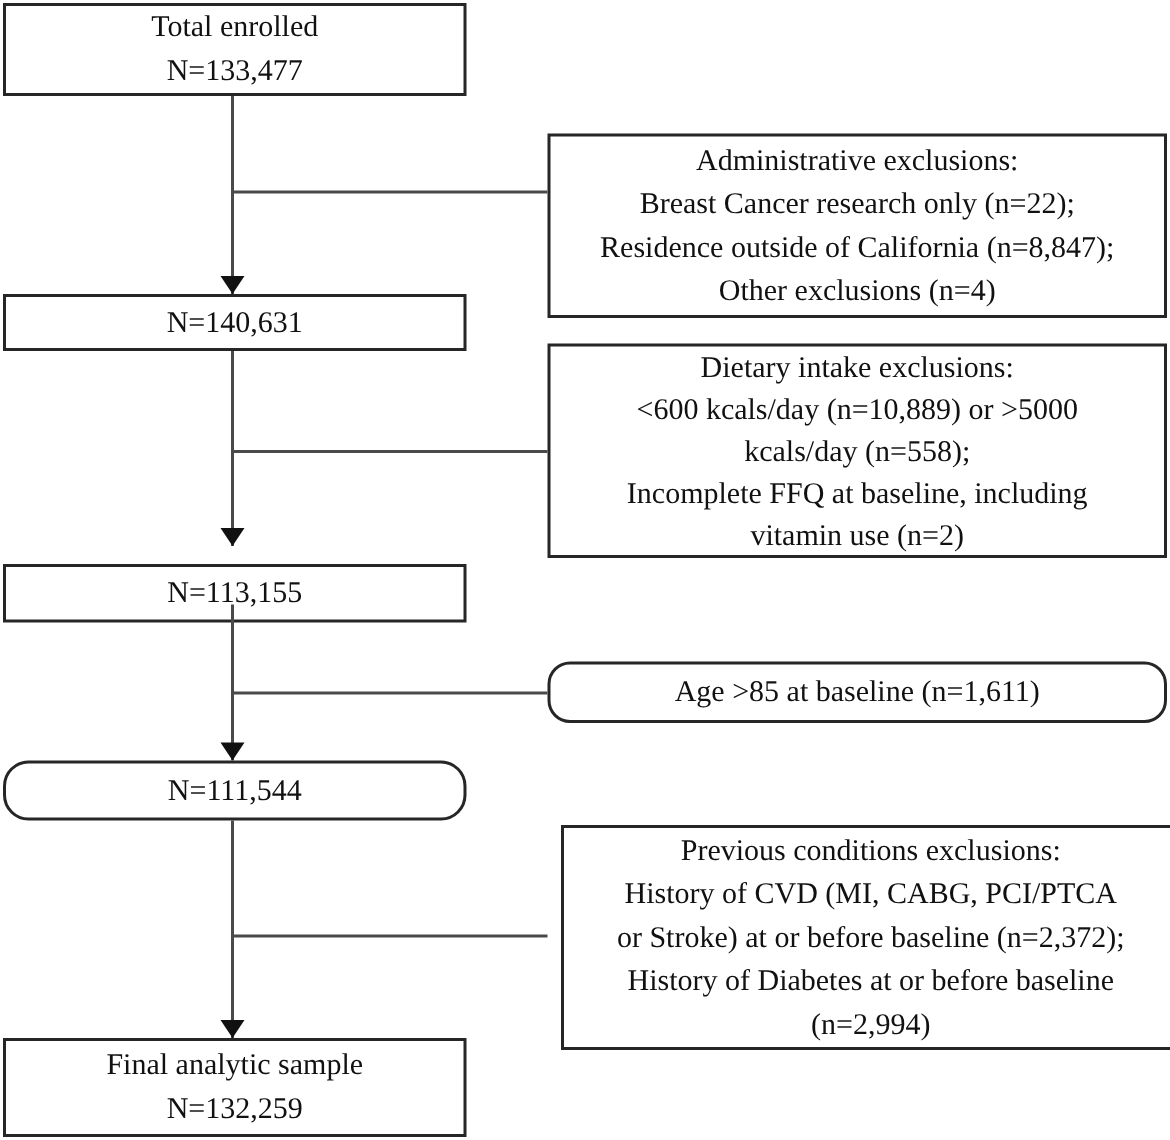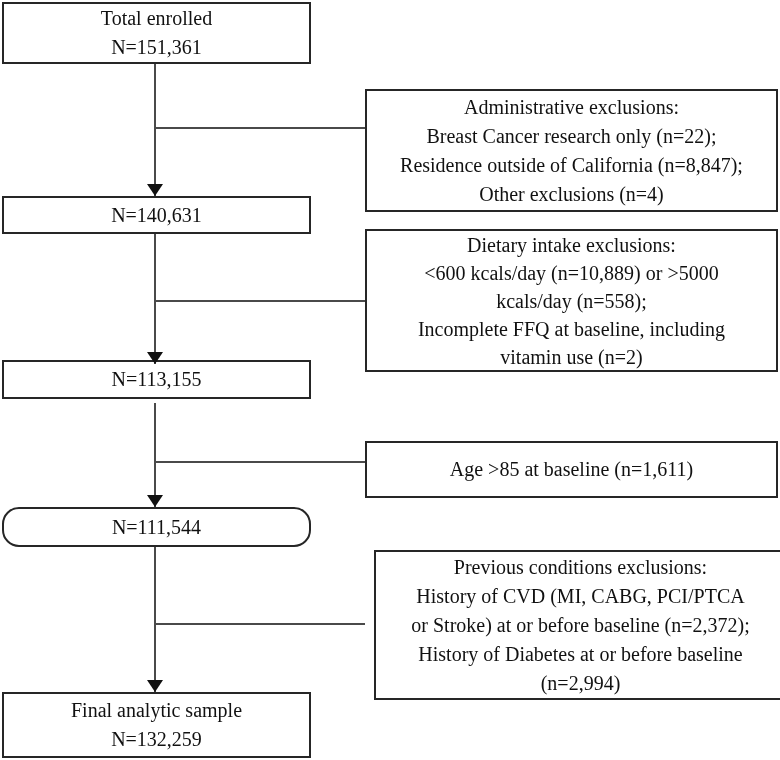--- a/index.html
+++ b/index.html
@@ -26,27 +26,27 @@
     justify-content: center;
     text-align: center;
     white-space: pre-line;
     font-size: 20px;
     line-height: 29px;
     padding: 0 6px;
   }
   
   #fb0 { left: 2px;   top: 2px;   width: 309px; height: 62px; }
   #fb1 { left: 2px;   top: 196px; width: 309px; height: 38px; }
-  #fb2 { left: 2px;   top: 360px; width: 309px; height: 39px; }
+  #fb2 { left: 2px;   top: 376px; width: 309px; height: 39px; }
   #fb3 { left: 2px;   top: 507px; width: 309px; height: 40px; border-radius: 17px; }
   #fb4 { left: 2px;   top: 692px; width: 309px; height: 66px; }
   
   #xb0 { left: 365px; top: 66px;  width: 413px; height: 123px; margin-top: 23px; }
   #xb1 { left: 365px; top: 229px; width: 413px; height: 143px; line-height: 28px; }
-  #xb2 { left: 365px; top: 441px; width: 413px; height: 57px; }
+  #xb2 { left: 365px; top: 441px; width: 413px; height: 41px; border-radius: 15px; }
   #xb3 { left: 374px; top: 550px; width: 413px; height: 150px; }
   
   .vline {
     position: absolute;
     left: 154px;
     width: 1.5px;
     background: #4a4a4a;
   }
   #v0 { top: 64px;  height: 132px; }
   #v1 { top: 234px; height: 130px; }
@@ -77,21 +77,21 @@
   #a1 { top: 352px; }
   #a2 { top: 495px; }
   #a3 { top: 680px; }
 </style>
 </head>
 <body>
 
 <div id="canvas">
 
   <div class="box" id="fb0">Total enrolled
-N=151,361</div>
+N=133,477</div>
   <div class="box" id="fb1">N=140,631</div>
   <div class="box" id="fb2">N=113,155</div>
   <div class="box" id="fb3">N=111,544</div>
   <div class="box" id="fb4">Final analytic sample
 N=132,259</div>
 
   <div class="box" id="xb0">Administrative exclusions:
 Breast Cancer research only (n=22);
 Residence outside of California (n=8,847);
 Other exclusions (n=4)</div>

